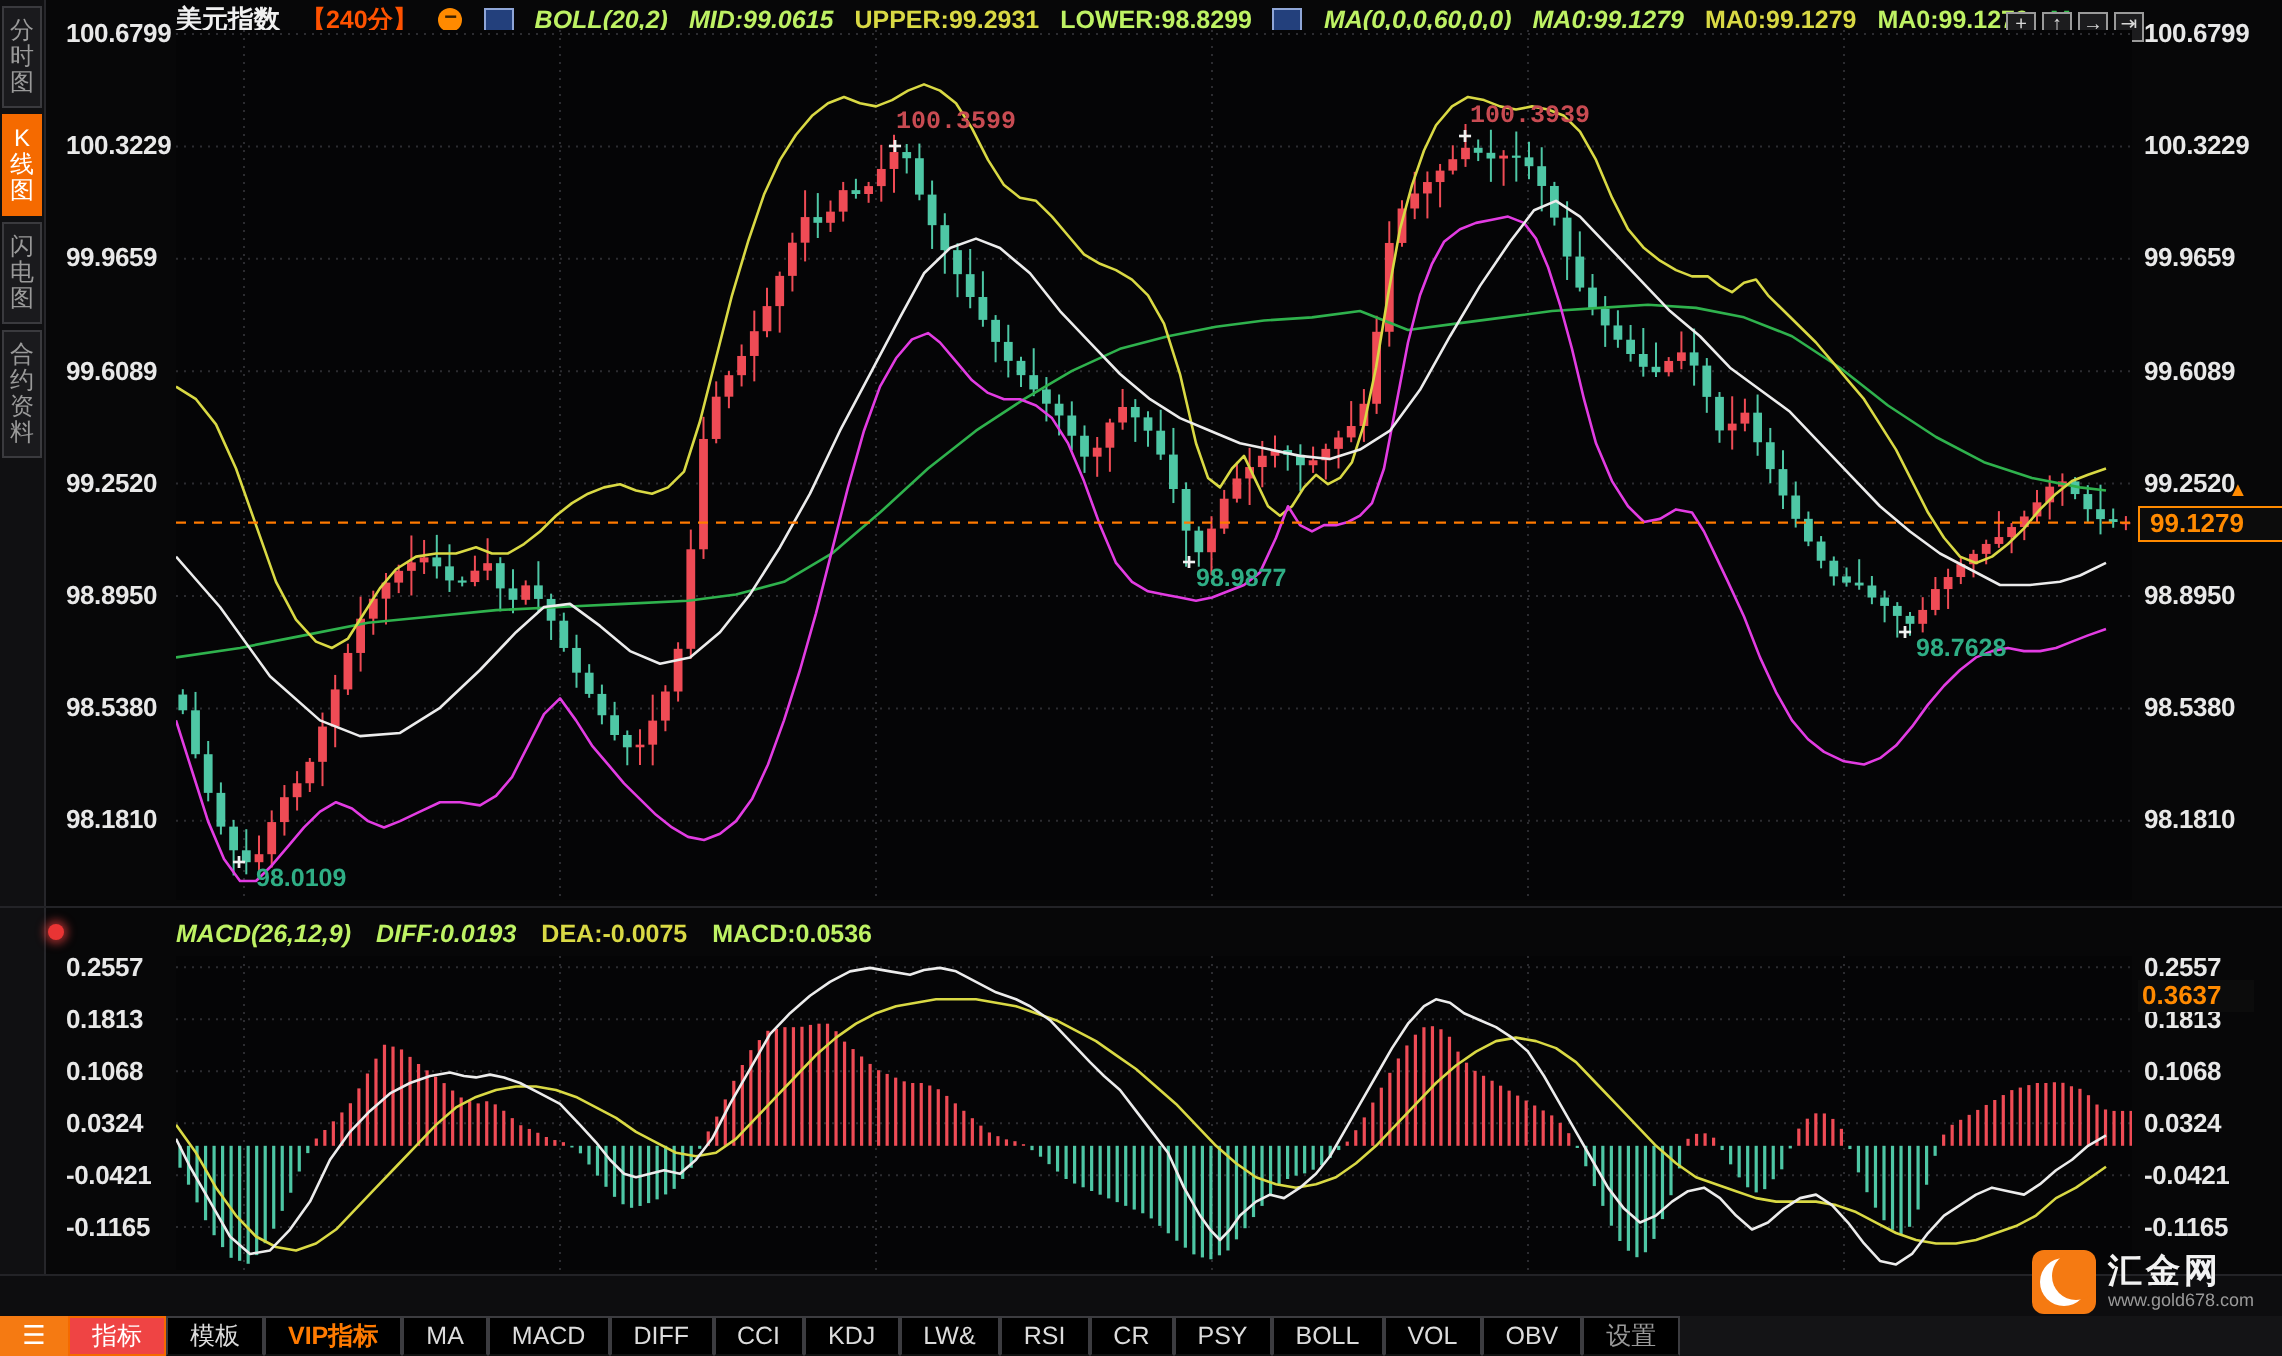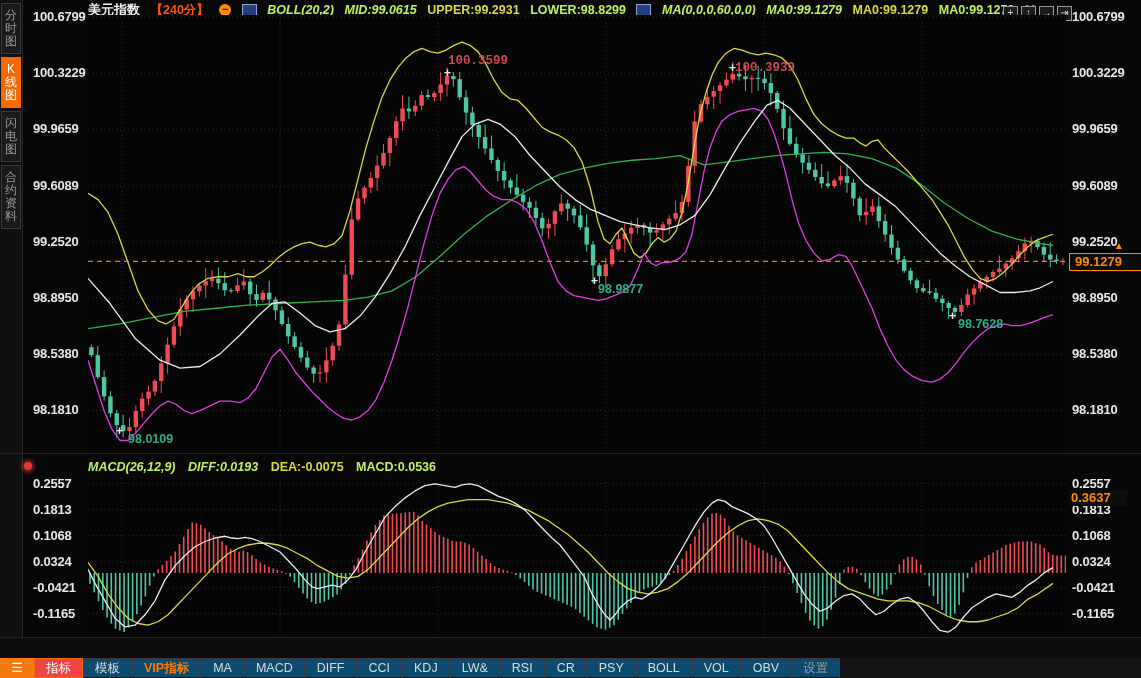--- a/index.html
+++ b/index.html
@@ -42,21 +42,21 @@
               box-shadow:0 0 4px 2px rgba(255,70,70,.55);}
   
   .ann{position:absolute;font-size:12.5px;font-weight:bold;white-space:nowrap;z-index:2;}
   .ann.green{color:#2fae85;} .ann.red{color:#c84b52;font-family:Liberation Mono, monospace;}
   .ann-marker{position:absolute;color:#f0f0f0;font-size:12px;font-weight:bold;z-index:2;}
   
   #xaxis-bar{position:absolute;left:0;top:638px;width:1141px;height:20px;background:#0d0d0f;}
   
   #toolbar{position:absolute;left:0;top:658px;width:1141px;height:20px;background:#141416;display:flex;align-items:stretch;}
   #menu-btn{width:34px;background:#f57a12;color:#fff;text-align:center;line-height:20px;font-size:13px;cursor:pointer;}
-  .tb-btn{padding:0 11px;background:#0c4a6e;border:1px solid #3c3c40;border-bottom-color:#111;color:#dcdcdc;
+  .tb-btn{padding:0 11px;background:#000000;border:1px solid #3c3c40;border-bottom-color:#111;color:#dcdcdc;
           font-size:12.5px;line-height:18px;text-align:center;cursor:pointer;white-space:nowrap;}
   .tb-btn.active{background:#ef4444;color:#fff;border-color:#f56a00;}
   .tb-btn.vip{color:#ff7a00;font-weight:bold;}
   .tb-btn.muted{color:#9a9a9a;}
   
   #logo{position:absolute;left:1016px;top:622px;width:125px;height:38px;display:flex;align-items:center;z-index:4;}
   #logo-badge{position:relative;width:32px;height:32px;border-radius:6px;background:#f57a12;margin-right:6px;overflow:hidden;}
   #logo-badge .w{position:absolute;left:4px;top:4px;width:24px;height:24px;border-radius:50%;background:#fff;}
   #logo-badge .o{position:absolute;left:10px;top:1px;width:24px;height:24px;border-radius:50%;background:#f57a12;}
   #logo-title{color:#f2f2f2;font-size:17px;font-weight:bold;line-height:18px;letter-spacing:2px;}
@@ -731,21 +731,21 @@
       <div class="ylab ylab-r" style="top:605.5433333333333px">-0.1165</div>
     </div>
 
   <div id="annotations">
       <div class="ann green" style="left:128px;top:432px">98.0109</div>
       <div class="ann-marker" style="left:116px;top:424px">+</div>
       <div class="ann red" style="left:448px;top:54px">100.3599</div>
       <div class="ann-marker" style="left:444px;top:66px">+</div>
       <div class="ann green" style="left:598px;top:282px">98.9877</div>
       <div class="ann-marker" style="left:591px;top:274px">+</div>
-      <div class="ann red" style="left:735px;top:61px">100.3939</div>
+      <div class="ann red" style="left:735px;top:51px">100.3939</div>
       <div class="ann-marker" style="left:729px;top:61px">+</div>
       <div class="ann green" style="left:958px;top:317px">98.7628</div>
       <div class="ann-marker" style="left:949px;top:309px">+</div>
     </div>
 
   <div class="divider" style="top:637px"></div>
   <div id="xaxis-bar">
     
     
   </div>
@@ -763,13 +763,23 @@
       <div class="tb-btn normal">LW&amp;</div>
       <div class="tb-btn normal">RSI</div>
       <div class="tb-btn normal">CR</div>
       <div class="tb-btn normal">PSY</div>
       <div class="tb-btn normal">BOLL</div>
       <div class="tb-btn normal">VOL</div>
       <div class="tb-btn normal">OBV</div>
       <div class="tb-btn muted">设置</div>
     </div>
 
+  <div id="logo">
+    <div id="logo-badge">
+        <div class="w"></div>
+        <div class="o"></div>
+      </div>
+    <div>
+      <div id="logo-title">汇金网</div>
+      <div id="logo-url">www.gold678.com</div>
+    </div>
+  </div>
 </div>
 
 </body></html>

